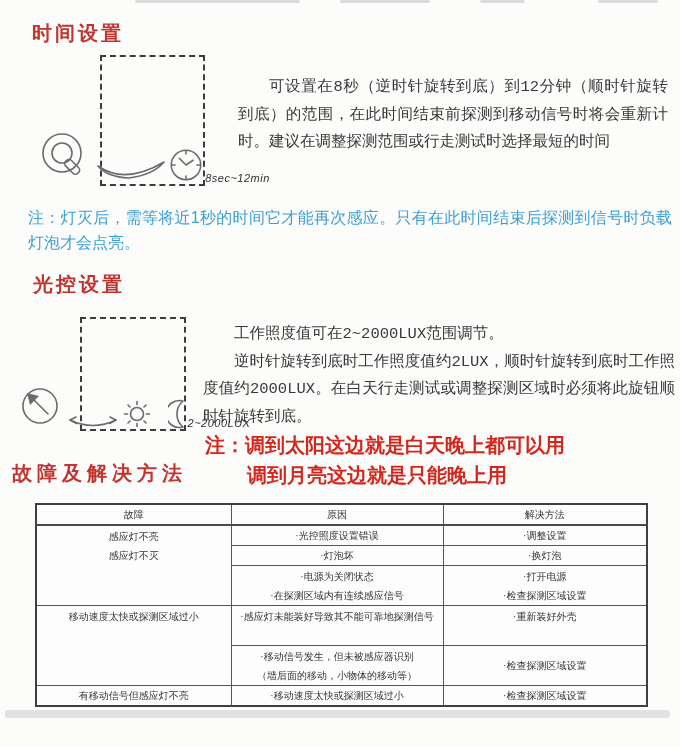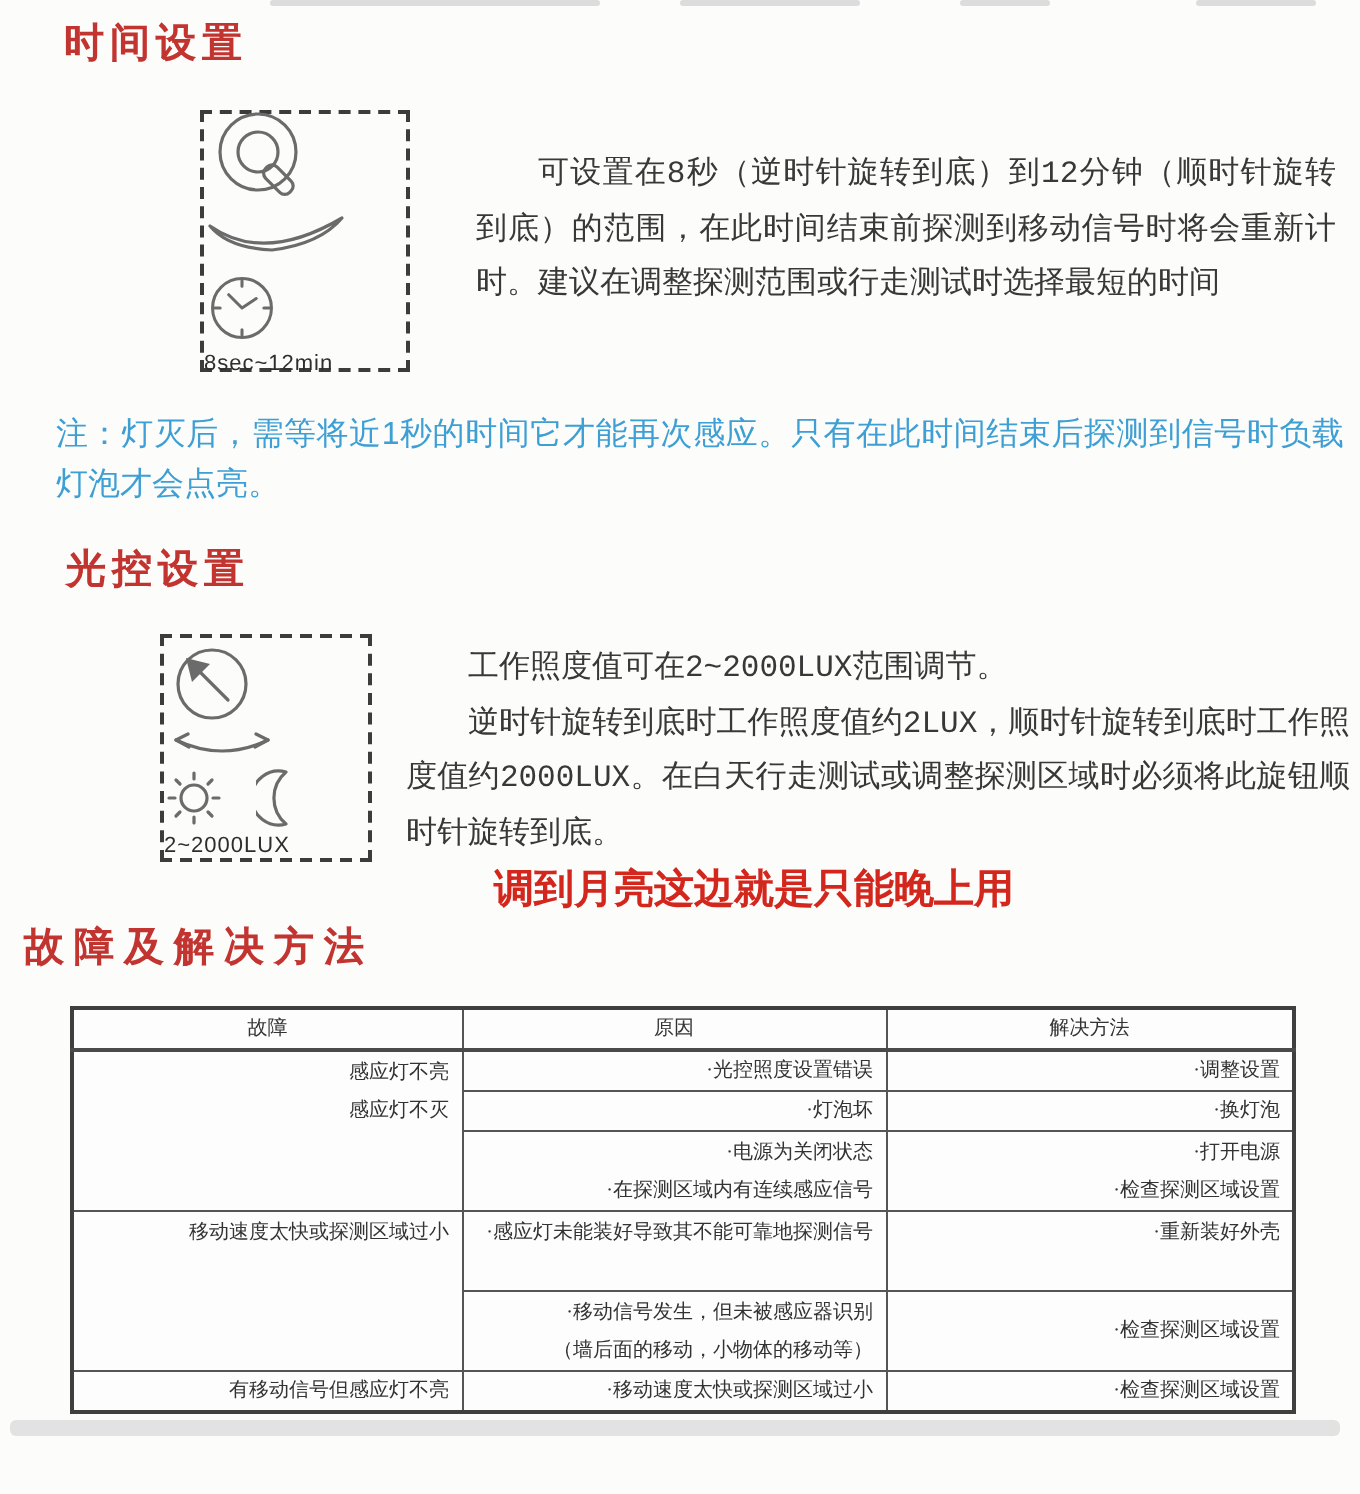--- a/index.html
+++ b/index.html
@@ -25,23 +25,24 @@
     color:#c23430;
     letter-spacing:3px;
     white-space:nowrap;
   }
 
   
   .diagram-box {
     border:2px dashed #3c3c3c;
     background:#fcfcfb;
     display:flex;
-    flex-direction:column;
-    align-items:flex-start;
+    flex-direction:row;
+    align-items:flex-end;
     justify-content:center;
+    font-style:italic;
   }
   .diagram-box svg { display:block; }
   .diagram-label {
     font-family:"Liberation Sans","DejaVu Sans",sans-serif;
     font-size:11px;
     color:#2e2e2e;
     margin-top:3px;
     letter-spacing:0.5px;
   }
   .icon-stroke { stroke:#6b6b6b; fill:none; stroke-width:1.6; stroke-linecap:round; stroke-linejoin:round; }
@@ -91,39 +92,39 @@
     line-height:19px;
     vertical-align:middle;
     overflow:hidden;
   }
   .fault-table th {
     font-weight:normal;
     text-align:center;
     height:21px;
     border-bottom:2px solid #4a4a4a;
   }
-  .fault-table td { text-align:right; }
+  .fault-table td { text-align:center; }
   .fault-cell-span {
     height:100%;
     display:flex;
     flex-direction:column;
     justify-content:space-between;
     padding:1px 0 2px 0;
   }
   .two-line div { white-space:nowrap; }
 </style>
 </head>
 <body>
 
 <div class="top-smudge" style="left:135px;width:165px;"></div>
 <div class="top-smudge" style="left:340px;width:90px;"></div>
 <div class="top-smudge" style="left:480px;width:45px;"></div>
 <div class="top-smudge" style="left:598px;width:60px;"></div>
 
-<div class="abs red-heading" style="left:32px;top:8px;">时间设置</div>
+<div class="abs red-heading" style="left:32px;top:20px;">时间设置</div>
 
 <div class="abs diagram-box" style="left:100px;top:55px;width:105px;height:131px;">
   <span>
     <svg width="60" height="54" viewBox="0 0 60 54">
       <circle class="icon-stroke" cx="27" cy="23" r="19"></circle>
       <circle class="icon-stroke" cx="27" cy="23" r="10"></circle>
       <rect class="icon-stroke" x="34" y="28" width="17" height="8" rx="3.5" transform="rotate(45 34 28)"></rect>
     </svg>
   </span>
   <span>
@@ -177,20 +178,21 @@
   </div>
   <div class="diagram-label">2~2000LUX</div>
 </div>
 
 <div class="abs" style="left:203px;top:321px;width:472px;">
   <div class="body-par">工作照度值可在2~2000LUX范围调节。</div>
   <div class="body-par">逆时针旋转到底时工作照度值约2LUX，顺时针旋转到底时工作照度值约2000LUX。在白天行走测试或调整探测区域时必须将此旋钮顺时针旋转到底。</div>
 </div>
 
 <div class="abs red-note" style="left:205px;top:430px;">
+  <div>注：调到太阳这边就是白天晚上都可以用</div>
   <div class="line2">调到月亮这边就是只能晚上用</div>
 </div>
 
 <div class="abs red-heading" style="left:12px;top:460px;letter-spacing:5px;">故障及解决方法</div>
 
 <table class="fault-table abs" style="left:35px;top:503px;">
   <colgroup>
       <col style="width:195px">
       <col style="width:212px">
       <col style="width:204px">

